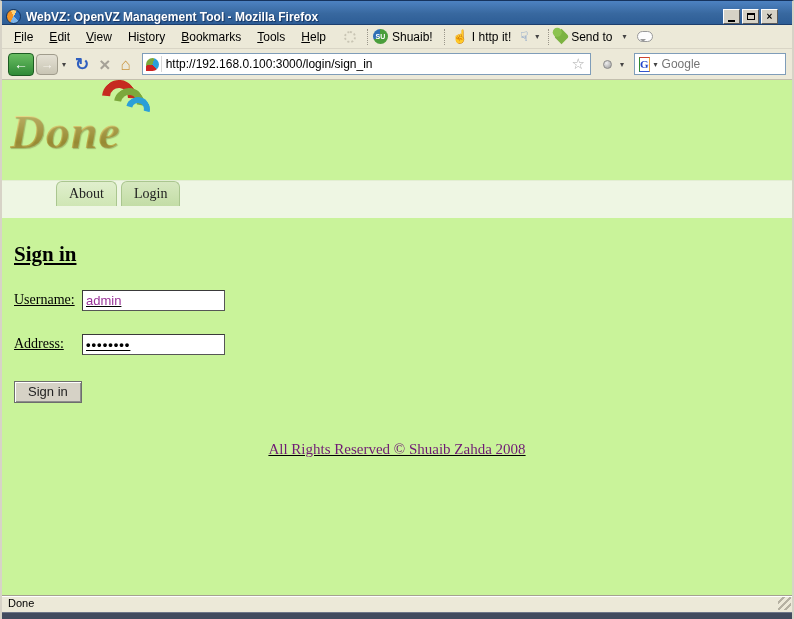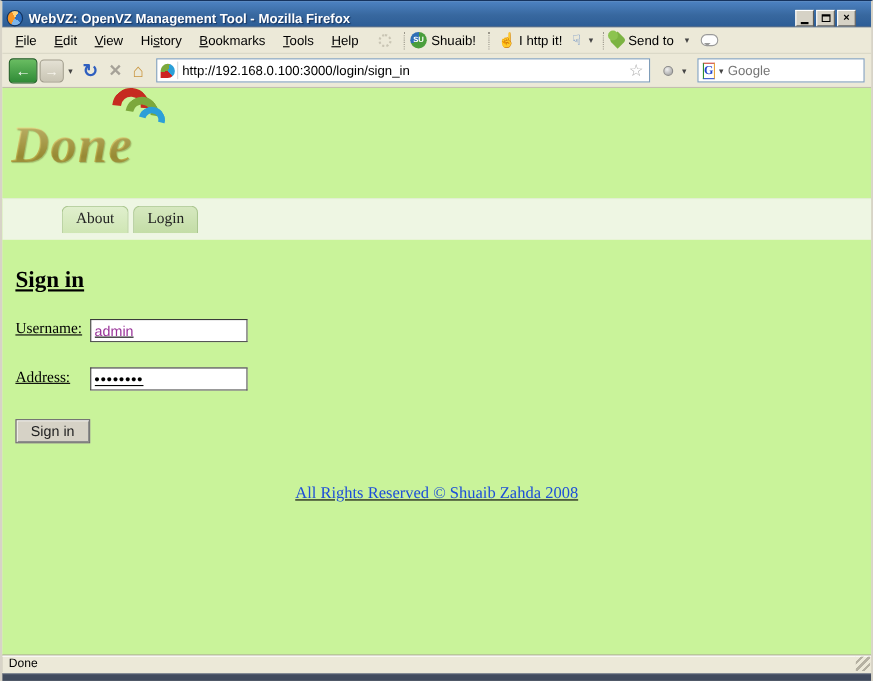--- a/index.html
+++ b/index.html
@@ -154,21 +154,21 @@
   .arc-green{ width:30px; height:30px; left:12px; top:8px; border-width:7px; border-color:#7ca83c; transform:rotate(-35deg); }
   .arc-blue { width:24px; height:24px; left:24px; top:17px; border-width:6px; border-color:#2b9fd8; transform:rotate(-30deg); }
   .header-text{ position:absolute; left:212px; top:18px; }
   .page-title{ font-family:"Liberation Serif",serif; font-size:21px; font-weight:bold; color:#000; }
   .host-line{ margin-top:24px; font-family:"Liberation Serif",serif; font-size:14px; color:#000; }
   .host-line .val{ font-style:italic; }
   .host-line .sep{ padding:0 4px; }
 
   .tabstrip{
     height:38px; flex:0 0 38px; background:var(--band-pale);
-    display:flex; align-items:center; padding-left:54px;
+    display:flex; align-items:flex-start; padding-left:54px;
     border-top:1px solid #e2eed2;
   }
   .tab{
     min-width:56px; padding:4px 12px 4px 12px; margin-right:4px;
     font-family:"Liberation Serif",serif; font-size:14px; color:#222;
     background:linear-gradient(180deg,#e0efcd,#cfe6b4);
     border:1px solid #aac68f; border-bottom:none; border-radius:6px 6px 0 0;
     text-align:center;
   }
   .tab.active{ background:linear-gradient(180deg,#d6e8bf,#c3dda6); }
@@ -189,21 +189,21 @@
   .username-input{ color:var(--link-purple); }
   .password-input{ color:#000; font-size:13px; font-weight:bold; letter-spacing:1px; }
   .signin-button{
     margin:26px 0 0 12px; padding:2px 13px 3px 13px;
     background:#d6d2c6;
     border:1px solid #6d6d6d; box-shadow:inset 1px 1px 0 #fff, inset -1px -1px 0 #8d8d8d;
     font-family:"Liberation Sans",sans-serif; font-size:13px; color:#222;
   }
   .footer{
     margin-top:38px; text-align:center;
-    font-family:"Liberation Serif",serif; font-size:15px; color:#1d4ed8;
+    font-family:"Liberation Serif",serif; font-size:15px; color:#701a75;
   }
 
   
   .statusbar{
     height:16px; flex:0 0 16px; background:var(--chrome-gray);
     border-top:1px solid #fff; box-shadow:0 -1px 0 #a5a192;
     display:flex; font-size:11px; color:#000;
     padding-left:6px; position:relative;
   }
   .status-panel{ flex:1 1 auto; }

